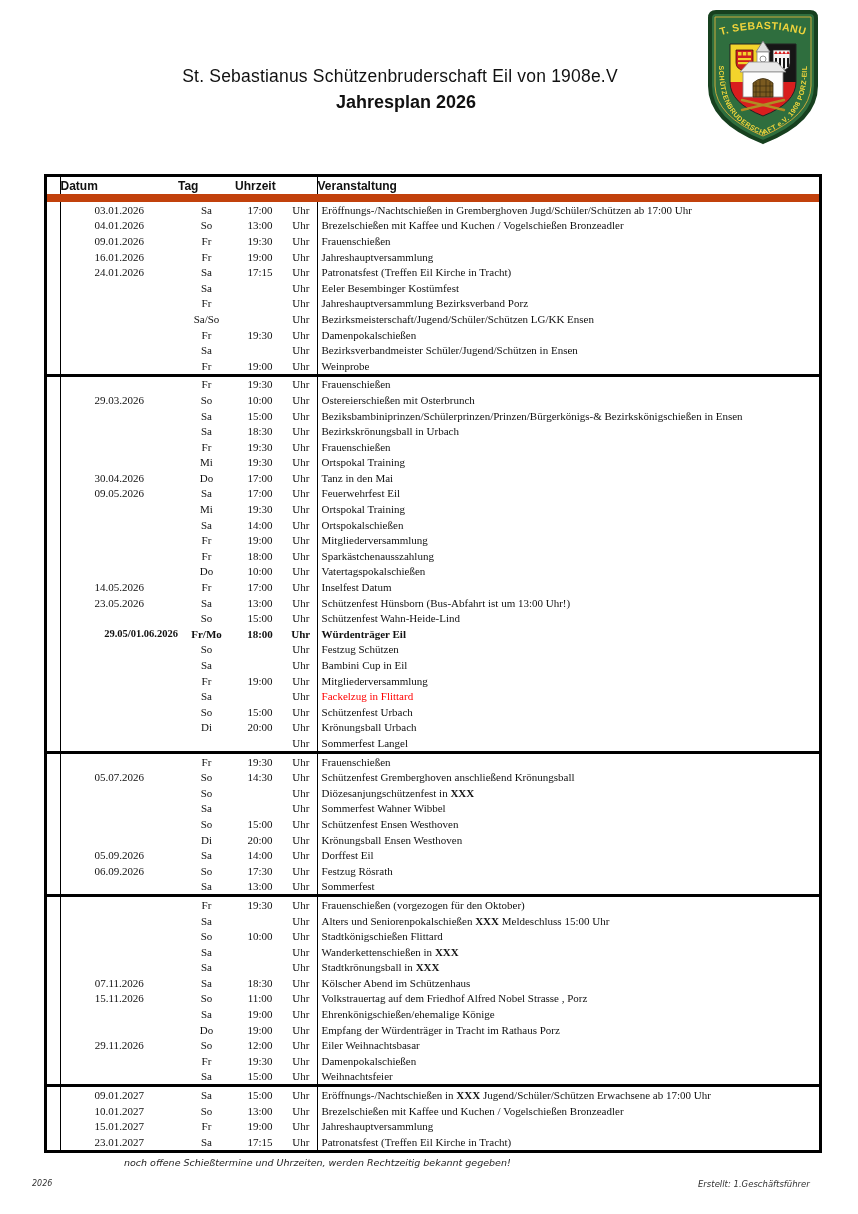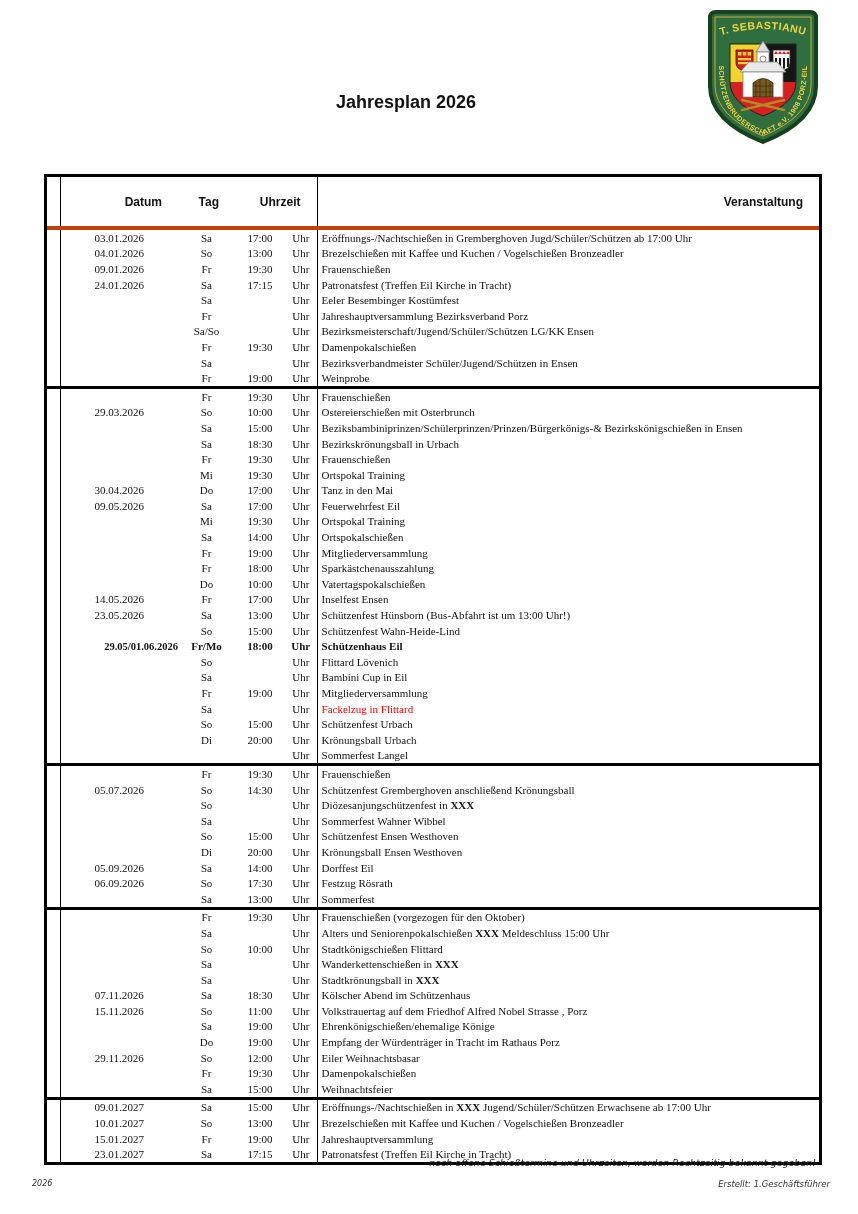--- a/index.html
+++ b/index.html
@@ -8,46 +8,47 @@
 
   .title{position:absolute;top:66px;left:0;width:800px;text-align:center;
          font-size:17.5px;letter-spacing:.2px;}
   .subtitle{position:absolute;top:92px;left:0;width:800px;text-align:center;
             font-size:18px;font-weight:bold;margin-left:6px;}
 
   .logo{position:absolute;left:698px;top:8px;width:130px;height:140px;}
 
   .table-wrap{position:absolute;left:44px;top:174px;width:772px;border:3px solid #000;}
   table{border-collapse:collapse;width:100%;table-layout:fixed;}
-  thead th{font:bold 12px "Liberation Sans",sans-serif;height:17px;padding:16px;
-           border-bottom:4px solid #c2410c;text-align:right;}
+  thead th{font:bold 12px "Liberation Sans",sans-serif;height:17px;padding:0;
+           border-bottom:8px solid #c2410c;text-align:left;}
   td{font:11px "Liberation Serif",serif;height:15.6px;padding:0;white-space:nowrap;
      overflow:hidden;color:#111;}
   .v-r{border-right:1px solid #000;}
   tbody.section + tbody.section{border-top:3px solid #000;}
   .c-datum{text-align:center;}
   .c-datum.long-date{text-align:right;font-weight:bold;font-size:10.5px;}
   .c-tag{text-align:center;}
   .c-zeit{text-align:center;}
   .c-uhr{text-align:center;}
   .c-event{text-align:left;padding-left:4px;}
   .row-bold td{font-weight:bold;}
   .row-red .c-event{color:#ff0000;font-weight:normal;}
 
-  .footnote{position:absolute;top:1157px;left:44px;width:772px;text-align:right;
+  .footnote{position:absolute;top:1157px;left:44px;width:772px;text-align:left;
             text-indent:80px;font:italic 9.5px "DejaVu Sans",sans-serif;color:#222;}
   .page-num{position:absolute;left:32px;top:1179px;font:italic 8px "DejaVu Sans",sans-serif;color:#333;}
-  .created{position:absolute;left:698px;top:1179px;width:132px;text-align:right;
+  .created{position:absolute;left:698px;top:1179px;width:132px;text-align:left;
            font:italic 8.5px "DejaVu Sans",sans-serif;color:#333;}
 </style>
 </head>
 <body>
 
 <div class="page">
 
+  <div class="title">St. Sebastianus Schützenbruderschaft Eil von 1908e.V</div>
   <div class="subtitle">Jahresplan 2026</div>
 
   <svg class="logo" viewBox="0 0 130 140">
     <path d="M12,10 Q12,4 18,4 H112 Q118,4 118,10 V78 Q118,113 65,134 Q12,113 12,78 Z" fill="#2f6e3e" stroke="#17401f" stroke-width="4"></path>
     <path d="M17,9 H113 V78 Q112,108 65,128 Q18,108 17,78 Z" fill="none" stroke="#caa93a" stroke-width="1"></path>
     <defs>
       <path id="arcTop" d="M20,28 Q65,14 110,28" fill="none"></path>
       <path id="arcAround" d="M23,34 C15,92 32,114 65,127 C98,114 115,92 107,34" fill="none"></path>
     </defs>
     <text font-family="Liberation Sans, sans-serif" font-size="10.5" font-weight="bold" fill="#f0d43c" letter-spacing="0.5">
@@ -137,20 +138,28 @@
           <tr>
             <td class="c-spacer v-r"></td>
             <td class="c-datum">09.01.2026</td>
             <td class="c-tag">Fr</td>
             <td class="c-zeit">19:30</td>
             <td class="c-uhr v-r">Uhr</td>
             <td class="c-event">Frauenschießen</td>
           </tr>
           <tr>
             <td class="c-spacer v-r"></td>
+            <td class="c-datum">16.01.2026</td>
+            <td class="c-tag">Fr</td>
+            <td class="c-zeit">19:00</td>
+            <td class="c-uhr v-r">Uhr</td>
+            <td class="c-event">Jahreshauptversammlung</td>
+          </tr>
+          <tr>
+            <td class="c-spacer v-r"></td>
             <td class="c-datum">24.01.2026</td>
             <td class="c-tag">Sa</td>
             <td class="c-zeit">17:15</td>
             <td class="c-uhr v-r">Uhr</td>
             <td class="c-event">Patronatsfest (Treffen Eil Kirche in Tracht)</td>
           </tr>
           <tr>
             <td class="c-spacer v-r"></td>
             <td class="c-datum"></td>
             <td class="c-tag">Sa</td>
@@ -303,21 +312,21 @@
             <td class="c-zeit">10:00</td>
             <td class="c-uhr v-r">Uhr</td>
             <td class="c-event">Vatertagspokalschießen</td>
           </tr>
           <tr>
             <td class="c-spacer v-r"></td>
             <td class="c-datum">14.05.2026</td>
             <td class="c-tag">Fr</td>
             <td class="c-zeit">17:00</td>
             <td class="c-uhr v-r">Uhr</td>
-            <td class="c-event">Inselfest Ensen</td>
+            <td class="c-event">Inselfest Datum</td>
           </tr>
           <tr>
             <td class="c-spacer v-r"></td>
             <td class="c-datum">23.05.2026</td>
             <td class="c-tag">Sa</td>
             <td class="c-zeit">13:00</td>
             <td class="c-uhr v-r">Uhr</td>
             <td class="c-event">Schützenfest Hünsborn (Bus-Abfahrt ist um 13:00 Uhr!)</td>
           </tr>
           <tr>
@@ -327,29 +336,29 @@
             <td class="c-zeit">15:00</td>
             <td class="c-uhr v-r">Uhr</td>
             <td class="c-event">Schützenfest Wahn-Heide-Lind</td>
           </tr>
           <tr class="row-bold">
             <td class="c-spacer v-r"></td>
             <td class="c-datum long-date">29.05/01.06.2026</td>
             <td class="c-tag">Fr/Mo</td>
             <td class="c-zeit">18:00</td>
             <td class="c-uhr v-r">Uhr</td>
-            <td class="c-event">Schützenhaus Eil</td>
-          </tr>
-          <tr>
-            <td class="c-spacer v-r"></td>
-            <td class="c-datum"></td>
-            <td class="c-tag">So</td>
-            <td class="c-zeit"></td>
-            <td class="c-uhr v-r">Uhr</td>
-            <td class="c-event">Flittard Lövenich</td>
+            <td class="c-event">Würdenträger Eil</td>
+          </tr>
+          <tr>
+            <td class="c-spacer v-r"></td>
+            <td class="c-datum"></td>
+            <td class="c-tag">So</td>
+            <td class="c-zeit"></td>
+            <td class="c-uhr v-r">Uhr</td>
+            <td class="c-event">Festzug Schützen</td>
           </tr>
           <tr>
             <td class="c-spacer v-r"></td>
             <td class="c-datum"></td>
             <td class="c-tag">Sa</td>
             <td class="c-zeit"></td>
             <td class="c-uhr v-r">Uhr</td>
             <td class="c-event">Bambini Cup in Eil</td>
           </tr>
           <tr>

